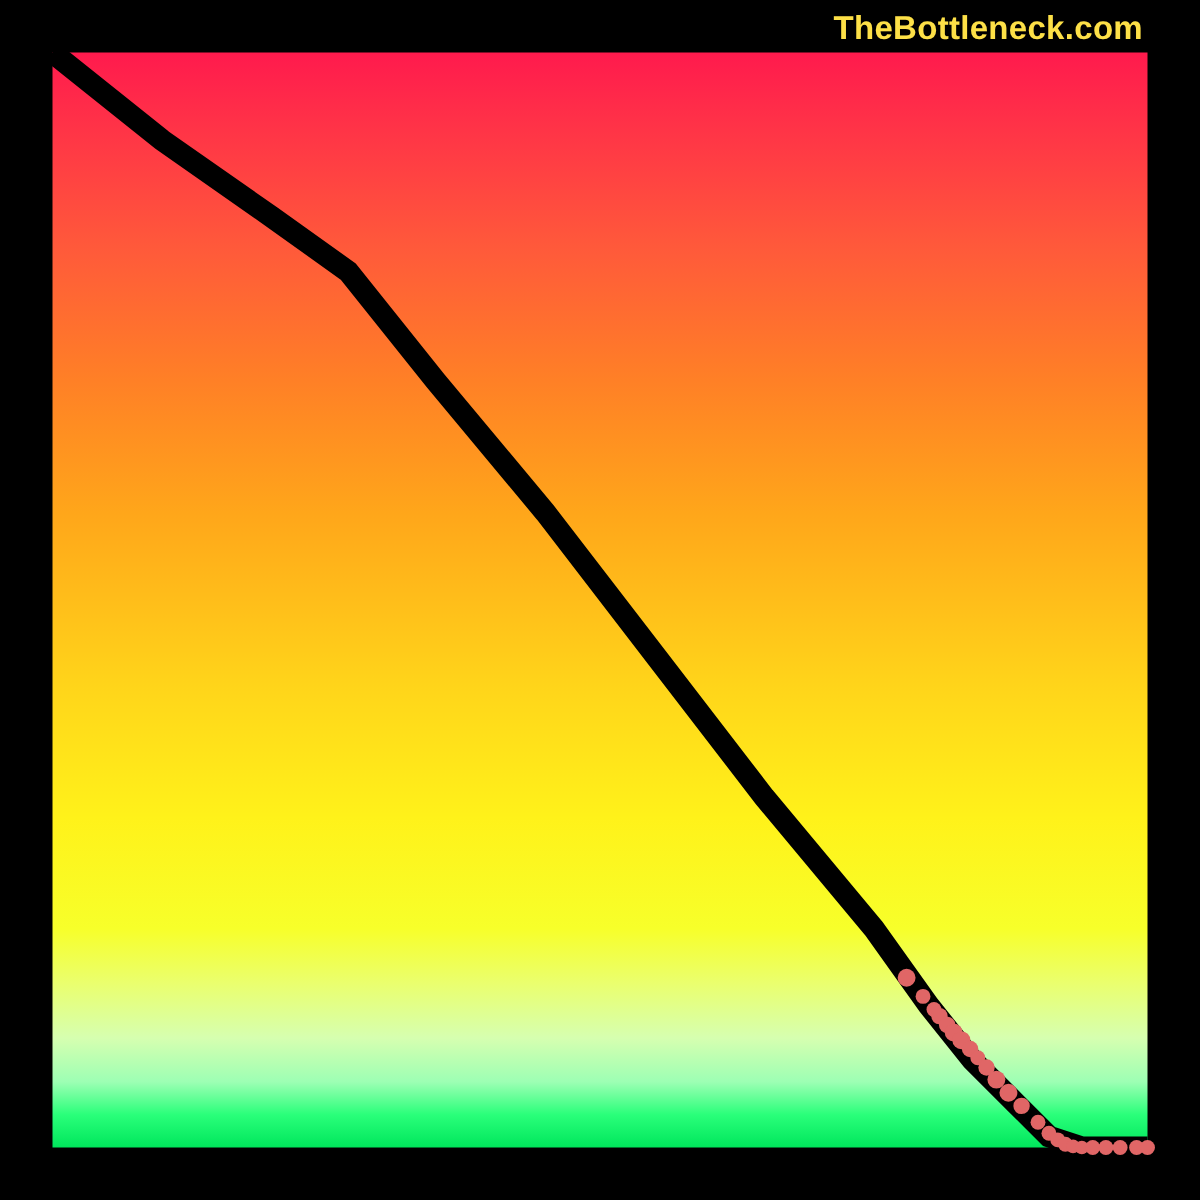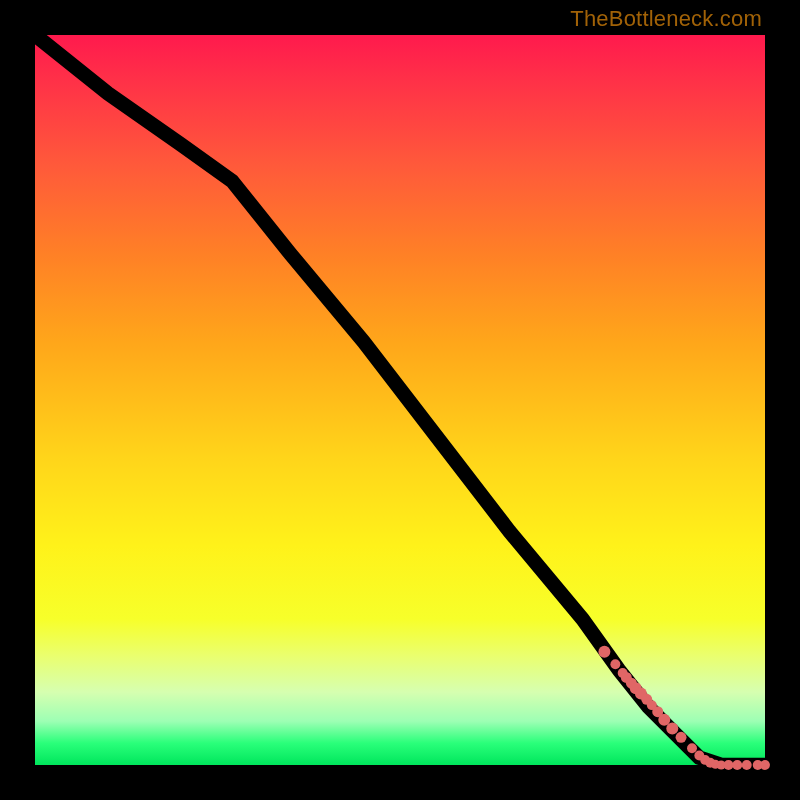--- a/index.html
+++ b/index.html
@@ -36,23 +36,23 @@
       #d6ffb0 90%,
       #9dffb4 94%,
       #2aff7a 97%,
       #00e65c 100%
     );
   }
   .watermark {
     position: absolute;
     top: 6px;
     right: 38px;
-    color: #a16207;
+    color: #fde047;
     font-size: 22px;
-    font-weight: 400;
+    font-weight: 700;
     letter-spacing: 0.2px;
   }
   svg.overlay {
     position: absolute;
     left: 35px;
     top: 35px;
     width: 730px;
     height: 730px;
     overflow: visible;
   }

